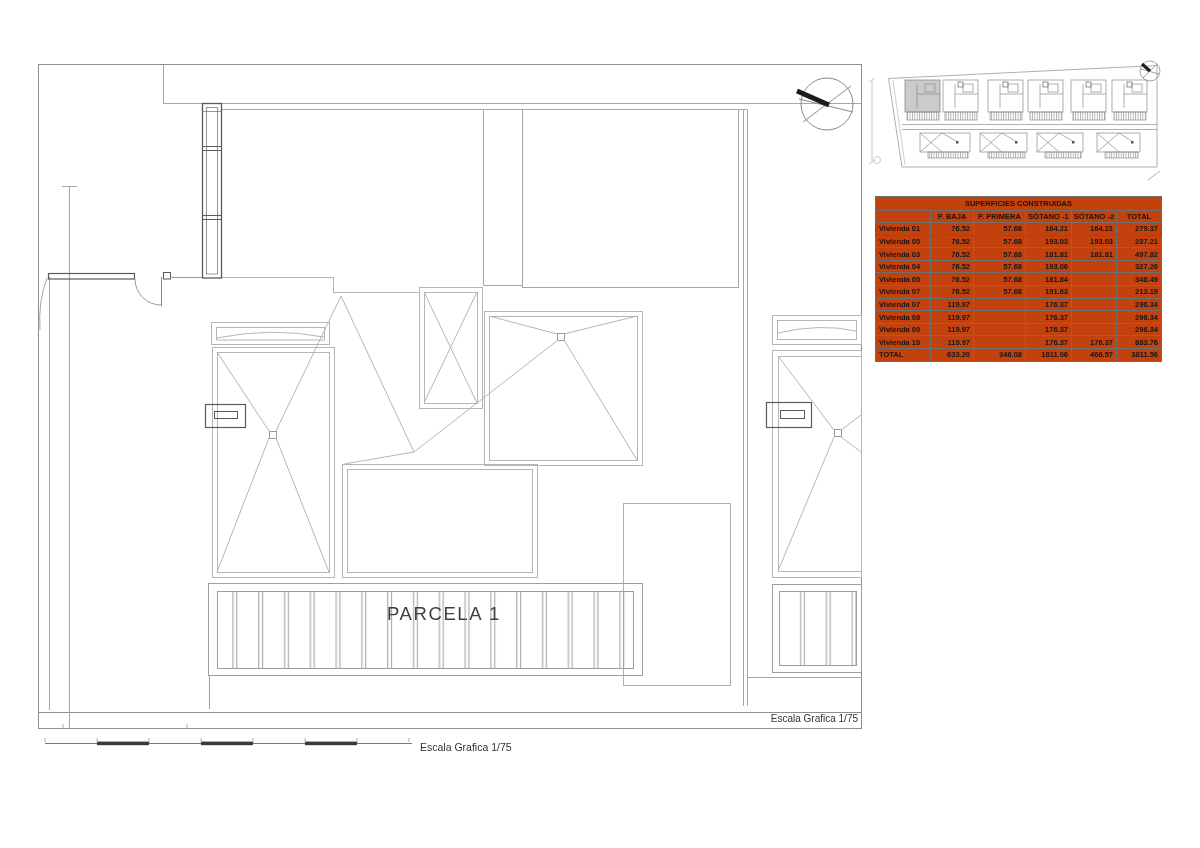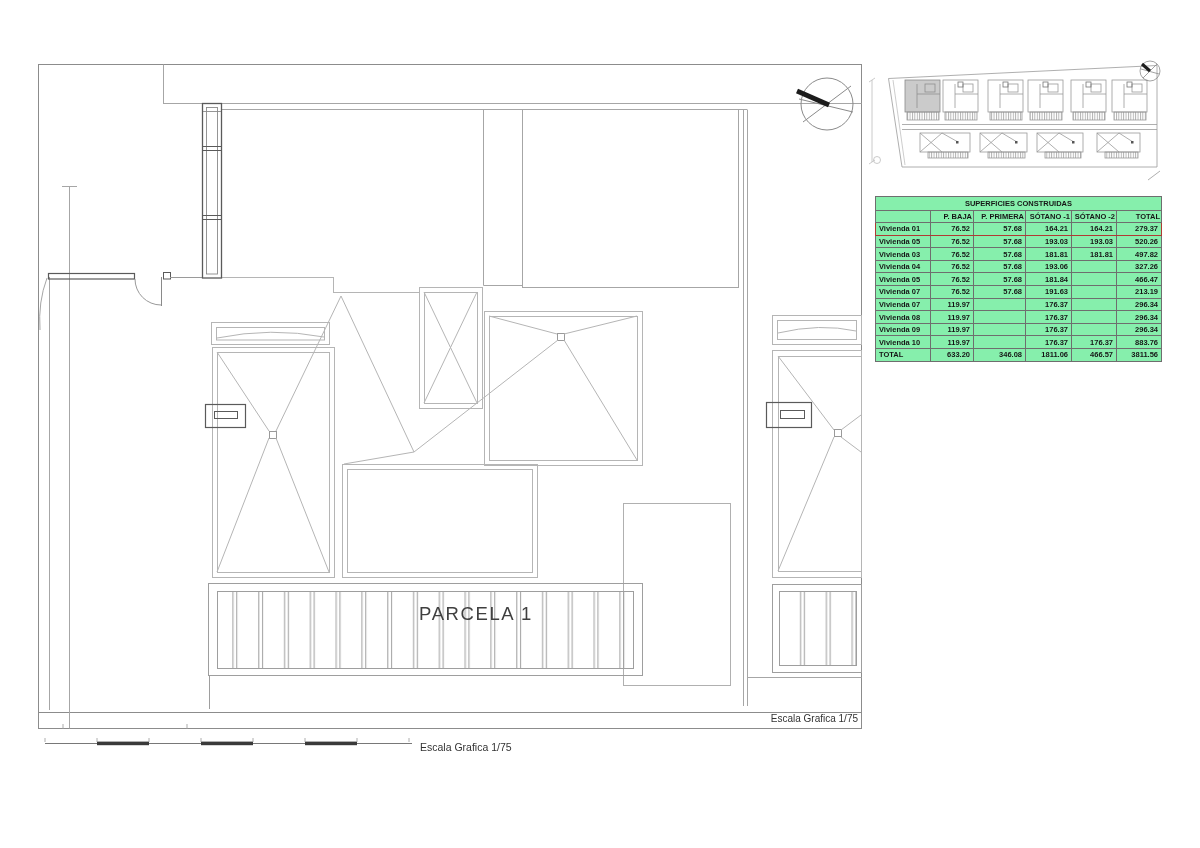--- a/index.html
+++ b/index.html
@@ -3,45 +3,45 @@
 <meta charset="utf-8">
 <style>
   :root { --red: #b03a33; }
   * { margin:0; padding:0; box-sizing:border-box; }
   body { background:#fff; font-family:"Liberation Sans", sans-serif; }
   #page { position:relative; width:1200px; height:848px; background:#fff; overflow:hidden; }
   #linework { position:absolute; left:0; top:0; }
 
   .lbl-parcela {
     position:absolute; left:387px; top:603px; width:178px;
-    text-align:center; font-size:18.5px; letter-spacing:1.6px;
+    font-size:18.5px; letter-spacing:1.6px;
     color:#3f3f3f; font-weight:400; white-space:nowrap;
   }
   .lbl-scale-strip {
     position:absolute; left:700px; top:713px; width:158px;
     text-align:right; font-size:10px; color:#333; white-space:nowrap;
   }
   .lbl-scale-bottom {
     position:absolute; left:420px; top:741px;
     font-size:10.5px; color:#333; white-space:nowrap;
   }
 
   table.areas {
     position:absolute; left:875px; top:196px;
     border-collapse:collapse; table-layout:fixed;
     font-family:"Liberation Sans", sans-serif;
     font-size:7.5px; font-weight:bold; color:#161616;
-    background:#86efac;
+    background:#c2410c;
   }
   table.areas td {
     border:1px solid #6e6e6e; height:12.6px; padding:0 3px;
     text-align:right; white-space:nowrap; overflow:hidden;
   }
   table.areas tr.t-title td { text-align:center; height:13.5px; }
-  table.areas tr.t-head td { text-align:right; padding:0 1px; }
+  table.areas tr.t-head td { text-align:center; padding:0 1px; }
   table.areas td.lbl { text-align:left; }
   
   td.hred  { border-top:1.5px solid var(--red); border-bottom:1.5px solid var(--red); }
   td.hred-first { border-left:1.5px solid var(--red); }
   td.hred-last  { border-right:1.5px solid var(--red); }
   
   tr.hl td { border-top:1.5px solid var(--red); border-bottom:1.5px solid var(--red);margin-left:13px; }
   tr.hl td:first-child { border-left:1.5px solid var(--red); }
   tr.hl td:last-child  { border-right:1.5px solid var(--red); }
 </style>
@@ -338,21 +338,21 @@
       <td>164.21</td>
       <td>164.21</td>
       <td>279.37</td>
     </tr>
     <tr>
       <td class="lbl">Vivienda 05</td>
       <td>76.52</td>
       <td>57.68</td>
       <td>193.03</td>
       <td>193.03</td>
-      <td>520.26</td>
+      <td>237.21</td>
     </tr>
     <tr>
       <td class="lbl">Vivienda 03</td>
       <td>76.52</td>
       <td>57.68</td>
       <td>181.81</td>
       <td>181.81</td>
       <td>497.82</td>
     </tr>
     <tr>
@@ -362,21 +362,21 @@
       <td>193.06</td>
       <td></td>
       <td>327.26</td>
     </tr>
     <tr>
       <td class="lbl">Vivienda 05</td>
       <td>76.52</td>
       <td>57.68</td>
       <td>181.84</td>
       <td></td>
-      <td>466.47</td>
+      <td>348.49</td>
     </tr>
     <tr>
       <td class="lbl">Vivienda 07</td>
       <td>76.52</td>
       <td>57.68</td>
       <td>191.63</td>
       <td></td>
       <td>213.19</td>
     </tr>
     <tr>

